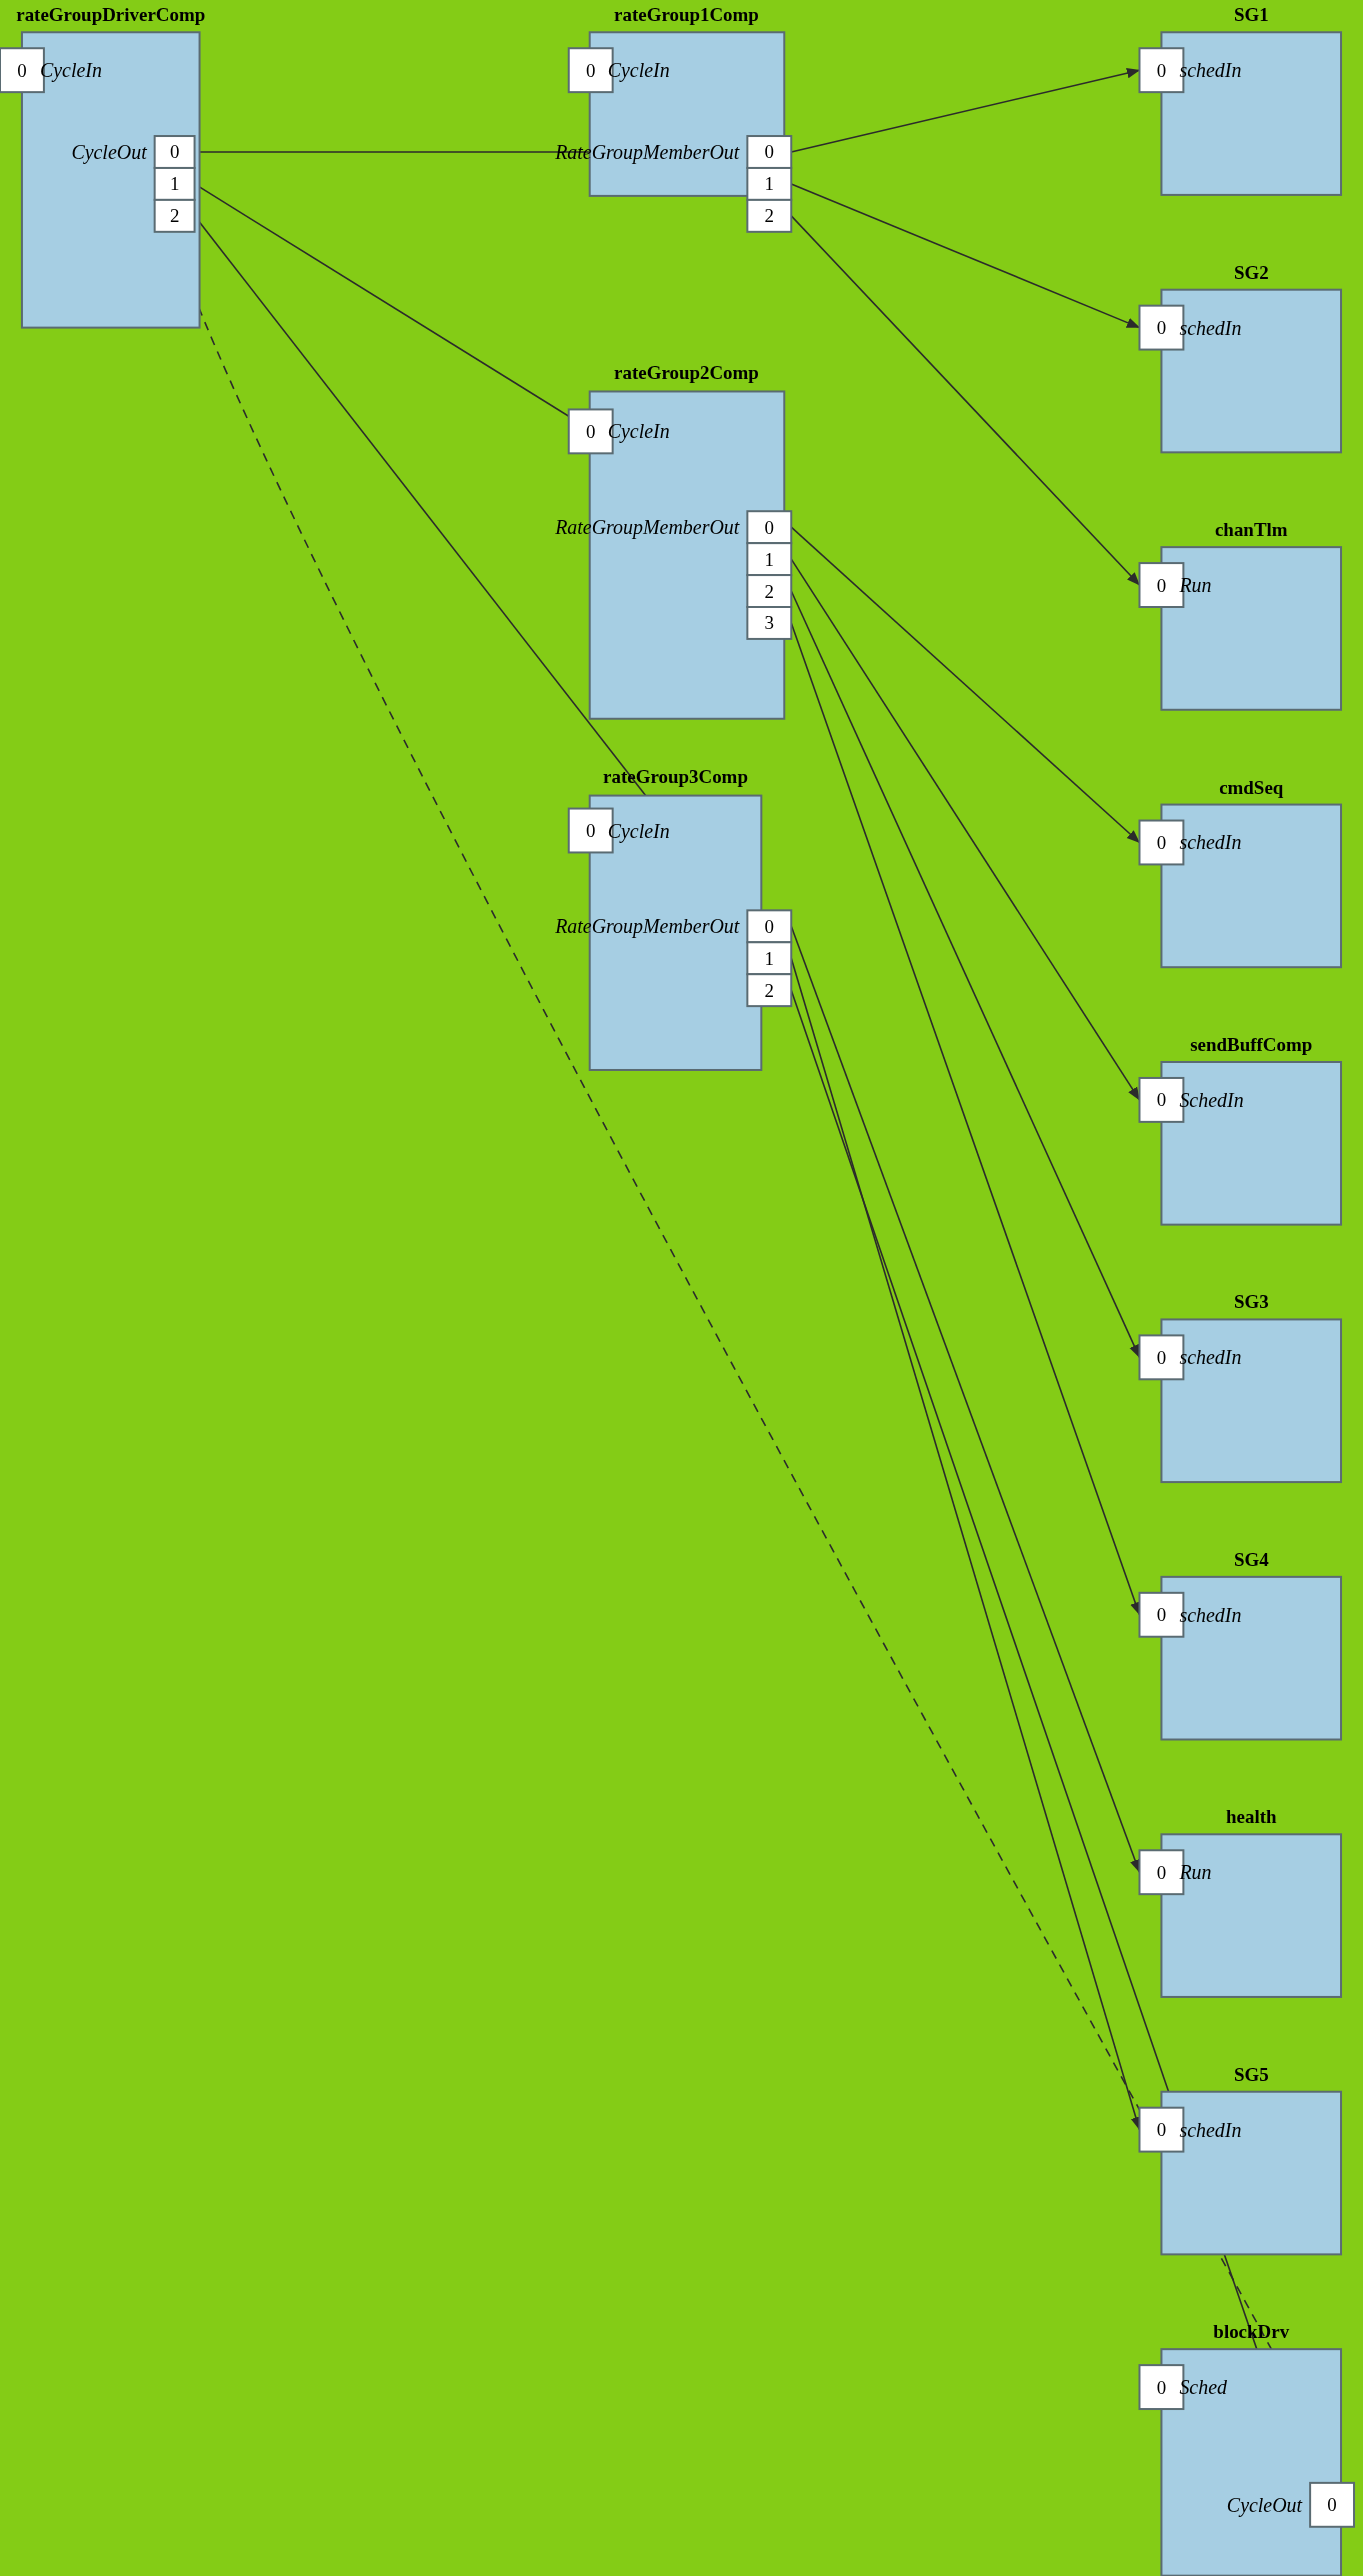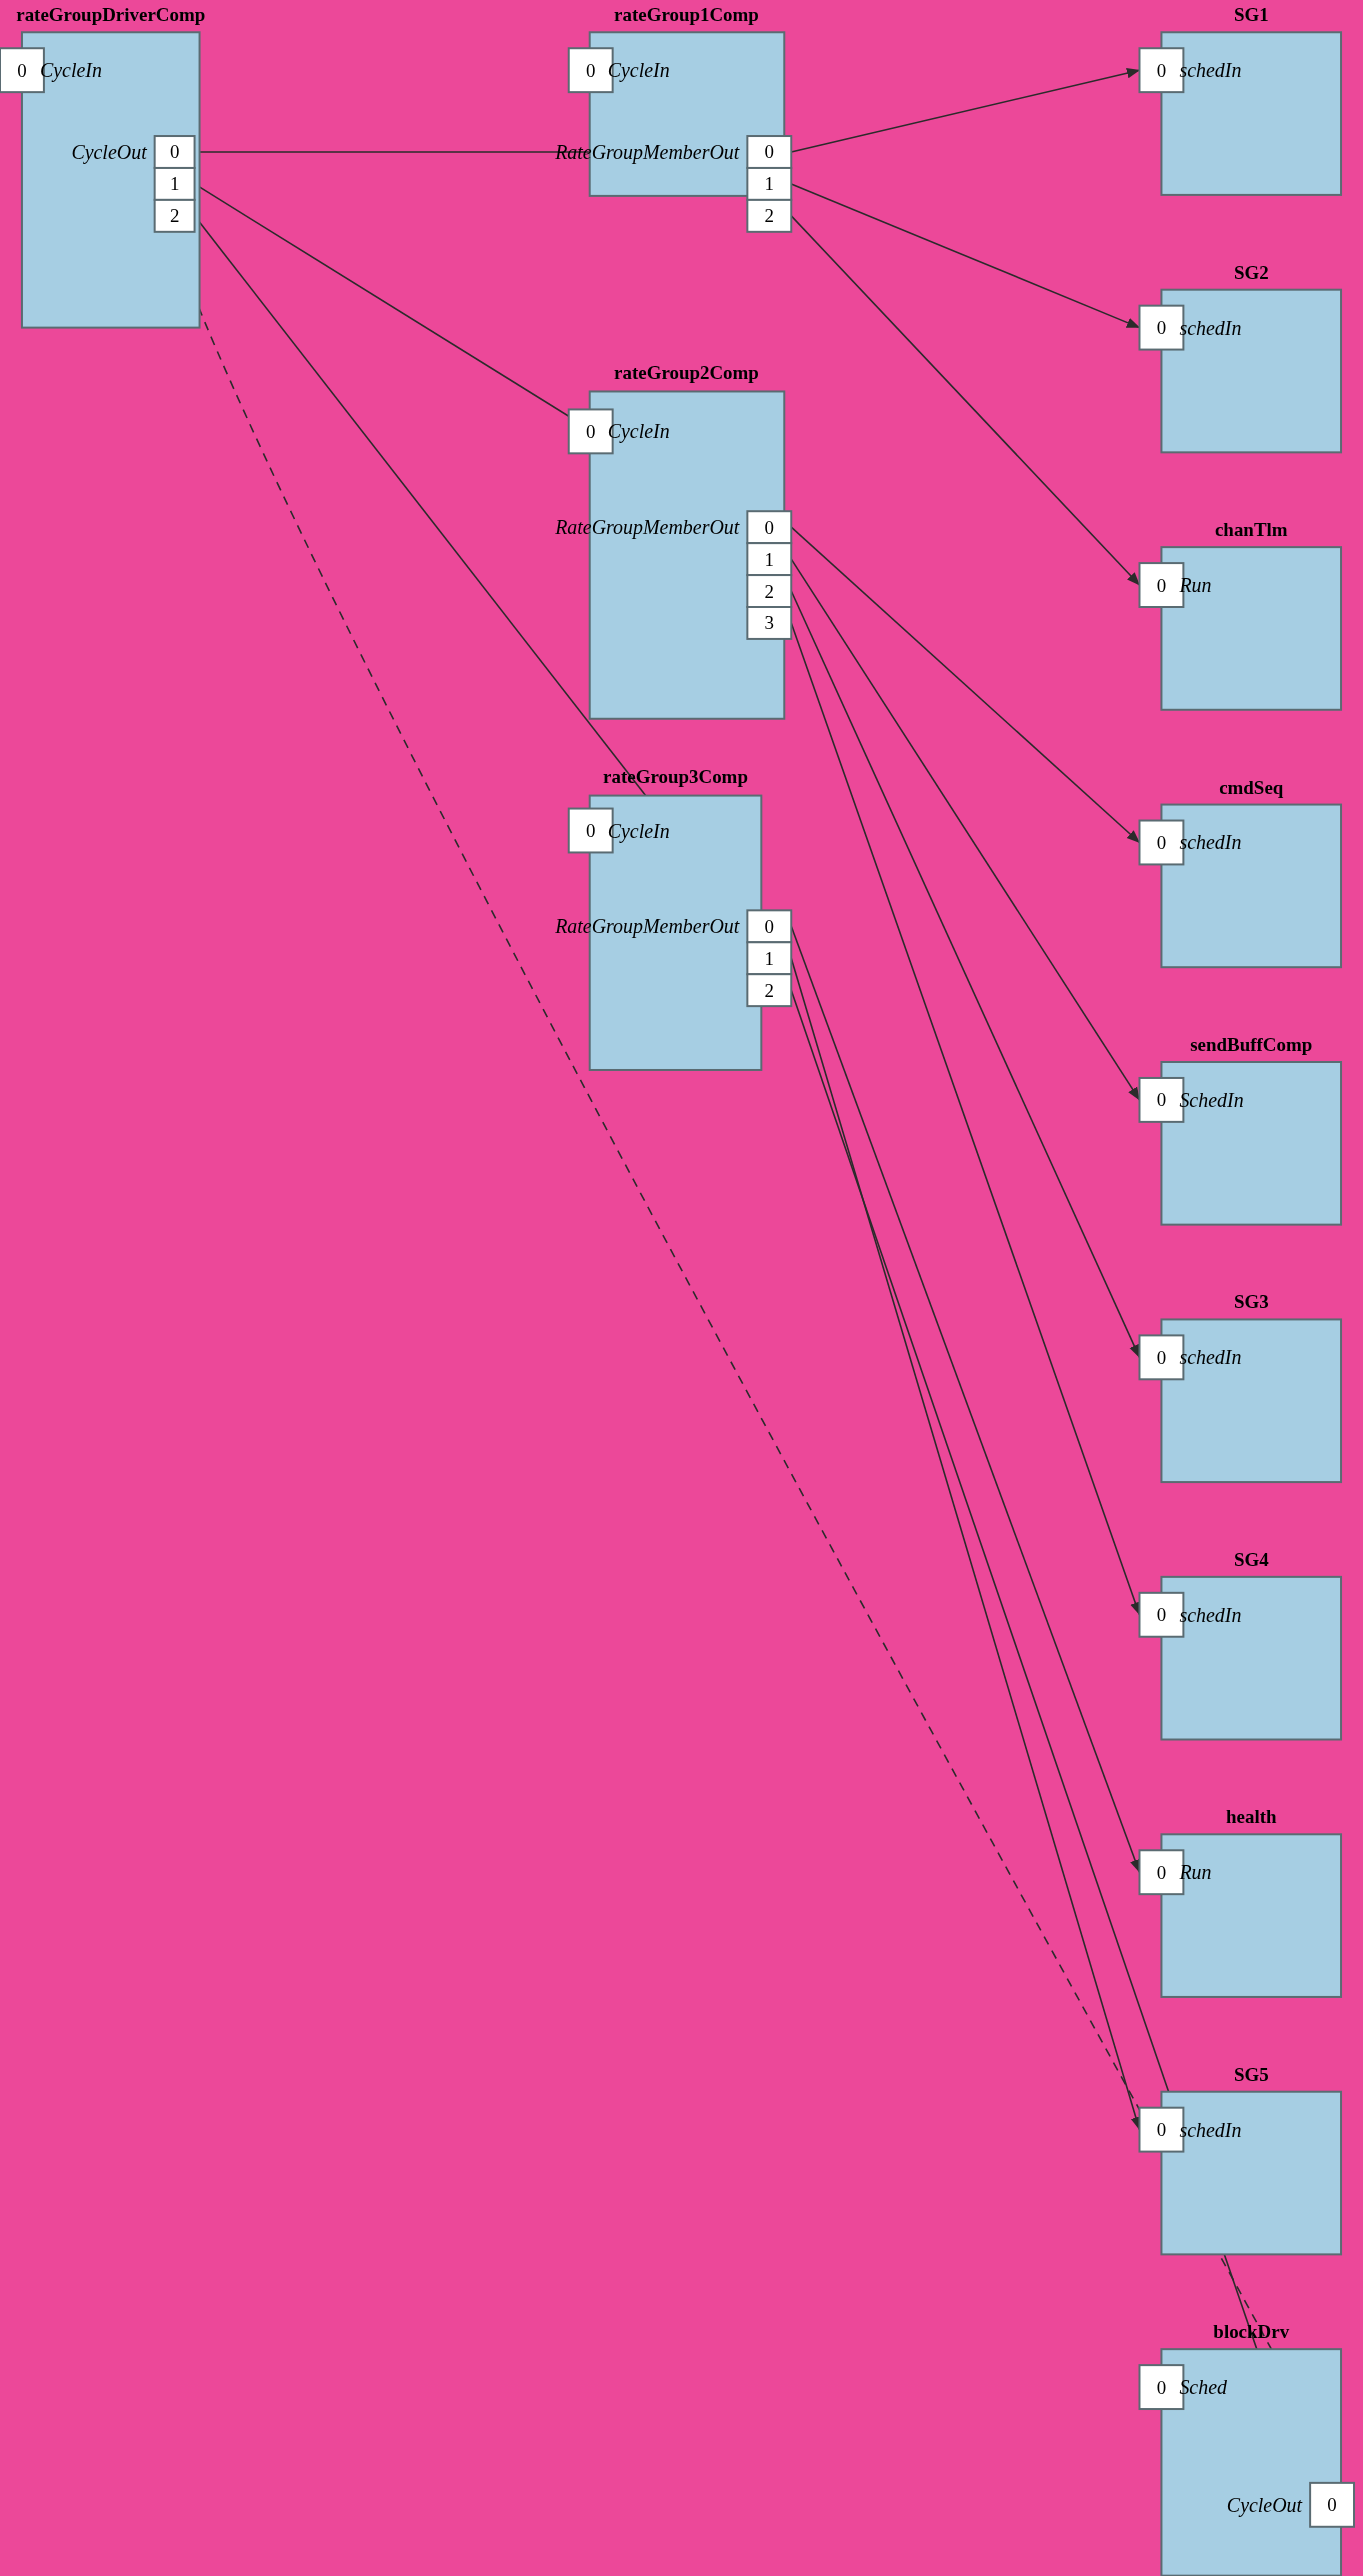--- a/index.html
+++ b/index.html
@@ -4,21 +4,21 @@
 <style>
   html, body {
     margin: 0;
     padding: 0;
     background: #ffffff;
   }
   #diagram-root {
     position: relative;
     width: 1363px;
     height: 2576px;
-    background: #ec4899;
+    background: #84cc16;
     font-family: "Liberation Serif", "DejaVu Serif", serif;
     overflow: hidden;
   }
   svg#canvas {
     position: absolute;
     top: 0;
     left: 0;
     width: 1363px;
     height: 2576px;
     display: block;

